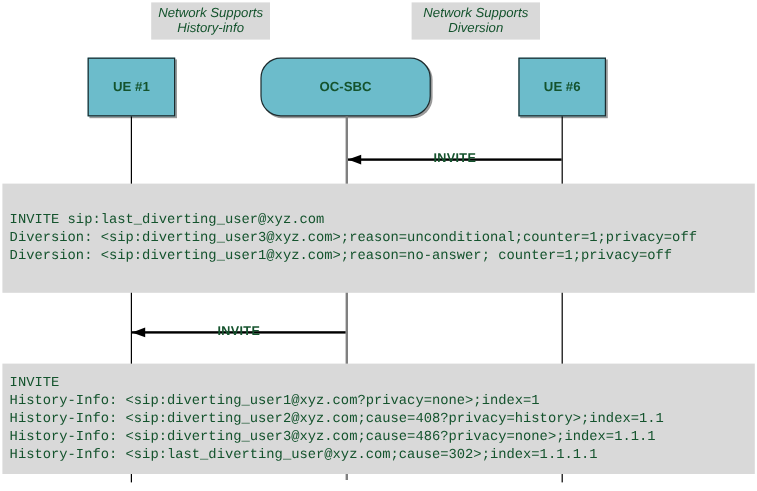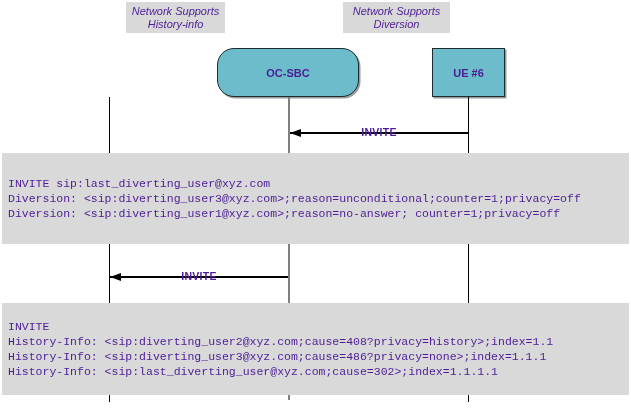--- a/index.html
+++ b/index.html
@@ -1,18 +1,18 @@
 <!DOCTYPE html>
 <html style="--actor-fill: #6cbccb; --actor-border: #1c2b2e; --note-fill: #d9d9d9; --block-fill: #d9d9d9; --ocsbc-lifeline: #808080; --line: #000000;"><head>
 <meta charset="utf-8">
 <style>
   html,body{margin:0;padding:0;background:#ffffff;}
   .canvas{
     position:relative;width:631px;height:409px;background:#fff;overflow:hidden;
-    font-family:"Liberation Sans",sans-serif;color:#4c1d95;
+    font-family:"Liberation Sans",sans-serif;color:#14532d;
   }
   
   .note{
     position:absolute;top:2px;height:31px;background:var(--note-fill,#d9d9d9);
     display:flex;flex-direction:column;align-items:center;justify-content:center;
     font-style:italic;font-size:11px;line-height:13px;text-align:center;
   }
   .note-1{left:126px;width:99px;}
   .note-2{left:343px;width:107px;}
   
@@ -70,20 +70,23 @@
 
   <div class="note note-1">
     <span>Network Supports</span>
     <span>History-info</span>
   </div>
   <div class="note note-2">
     <span>Network Supports</span>
     <span>Diversion</span>
   </div>
 
+  <div class="actor actor-1">
+    <span>UE #1</span>
+  </div>
   <div class="actor actor-2">
     <span>OC-SBC</span>
   </div>
   <div class="actor actor-3">
     <span>UE #6</span>
   </div>
 
   <div class="lifeline lifeline-thin lifeline-ue1"></div>
   <div class="lifeline lifeline-ocsbc"></div>
   <div class="lifeline lifeline-thin lifeline-ue2"></div>
@@ -101,18 +104,19 @@
   </div>
 
   <div class="sipblock sipblock-1">
     <div class="sipline">INVITE sip:last_diverting_user@xyz.com</div>
     <div class="sipline">Diversion: &lt;sip:diverting_user3@xyz.com&gt;;reason=unconditional;counter=1;privacy=off</div>
     <div class="sipline">Diversion: &lt;sip:diverting_user1@xyz.com&gt;;reason=no-answer; counter=1;privacy=off</div>
   </div>
 
   <div class="sipblock sipblock-2">
     <div class="sipline">INVITE</div>
+    <div class="sipline">History-Info: &lt;sip:diverting_user1@xyz.com?privacy=none&gt;;index=1</div>
     <div class="sipline">History-Info: &lt;sip:diverting_user2@xyz.com;cause=408?privacy=history&gt;;index=1.1</div>
     <div class="sipline">History-Info: &lt;sip:diverting_user3@xyz.com;cause=486?privacy=none&gt;;index=1.1.1</div>
     <div class="sipline">History-Info: &lt;sip:last_diverting_user@xyz.com;cause=302&gt;;index=1.1.1.1</div>
   </div>
 
 </div>
 
 </body></html>

